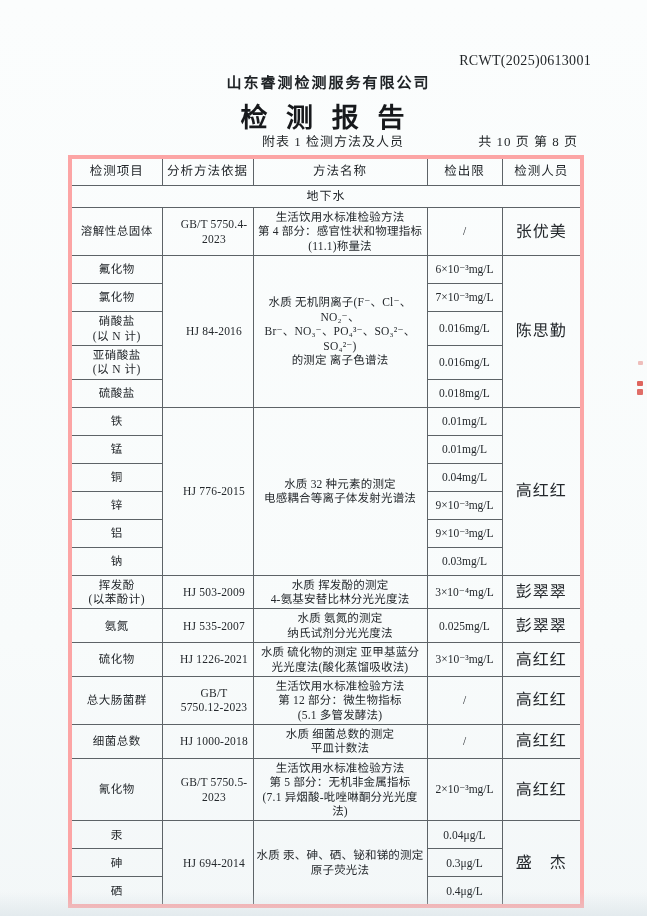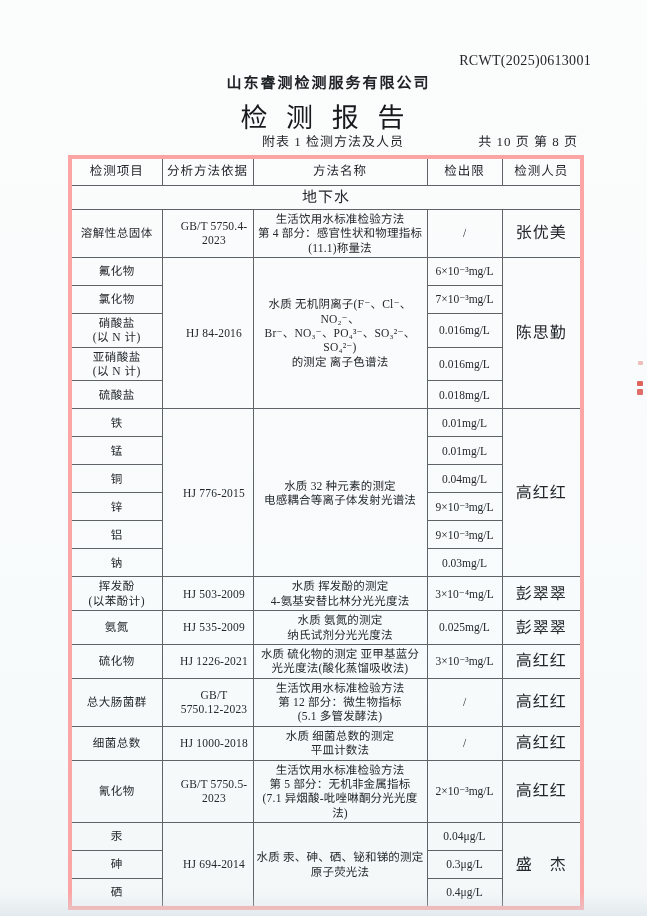--- a/index.html
+++ b/index.html
@@ -13,21 +13,21 @@
   .report-no{
     position:absolute;top:53px;right:56px;
     font-size:14px;letter-spacing:0.3px;color:#1f2326;
   }
   .company{
     position:absolute;top:71px;left:0;right:0;text-align:center;
     font-size:15px;font-weight:bold;letter-spacing:2px;color:#1f2326;margin-left:10px;
   }
   .title{
     position:absolute;top:96px;left:4px;right:0;text-align:center;
-    font-size:27px;font-weight:normal;letter-spacing:6px;color:#17191c;
+    font-size:27px;font-weight:bold;letter-spacing:6px;color:#17191c;
   }
   .caption-row{
     position:absolute;top:131px;left:68px;width:512px;height:20px;
   }
   .caption{
     position:absolute;left:18px;right:0;text-align:center;
     font-size:13px;color:#1f2326;letter-spacing:1px;
   }
   .page-info{
     position:absolute;right:2px;top:0;
@@ -43,21 +43,21 @@
     padding:2px 3px;
     text-align:center;vertical-align:middle;
     font-weight:normal;
     color:#24282c;
     white-space:pre-line;
     line-height:1.25;
     overflow:hidden;
   }
   .methods th{font-size:12.5px;height:22px;letter-spacing:1px;}
   .methods td{font-size:11.5px;height:23px;}
-  .methods td.section{font-size:15px;height:17px;letter-spacing:1px;margin-left:43px;}
+  .methods td.section{font-size:12px;height:17px;letter-spacing:1px;margin-left:43px;}
   .methods td.item{font-size:11.5px;letter-spacing:0.5px;}
   .methods td.std{font-size:11.5px;letter-spacing:0.2px;padding-left:16px;}
   .methods td.method{font-size:11.5px;letter-spacing:0.2px;}
   .methods td.limit{font-size:11.5px;}
   .methods td.person{font-size:16px;letter-spacing:1px;}
   col.c1{width:92px;} col.c2{width:91px;} col.c3{width:174px;}
   col.c4{width:75px;} col.c5{width:80px;}
   .seal-fragment{position:absolute;border-radius:1px;}
   .seal-a{right:4px;top:361px;width:5px;height:4px;opacity:.35;}
   .seal-b{right:4px;top:381px;width:6px;height:5px;opacity:.85;}
@@ -172,21 +172,21 @@
           <td class="item">挥发酚
 (以苯酚计)</td>
           <td class="std">HJ 503-2009</td>
           <td class="method">水质  挥发酚的测定
 4-氨基安替比林分光光度法</td>
           <td class="limit">3×10⁻⁴mg/L</td>
           <td class="person">彭翠翠</td>
         </tr>
         <tr>
           <td class="item">氨氮</td>
-          <td class="std">HJ 535-2009</td>
+          <td class="std">HJ 535-2007</td>
           <td class="method">水质  氨氮的测定
 纳氏试剂分光光度法</td>
           <td class="limit">0.025mg/L</td>
           <td class="person">彭翠翠</td>
         </tr>
         <tr>
           <td class="item">硫化物</td>
           <td class="std">HJ 1226-2021</td>
           <td class="method">水质  硫化物的测定  亚甲基蓝分
 光光度法(酸化蒸馏吸收法)</td>

